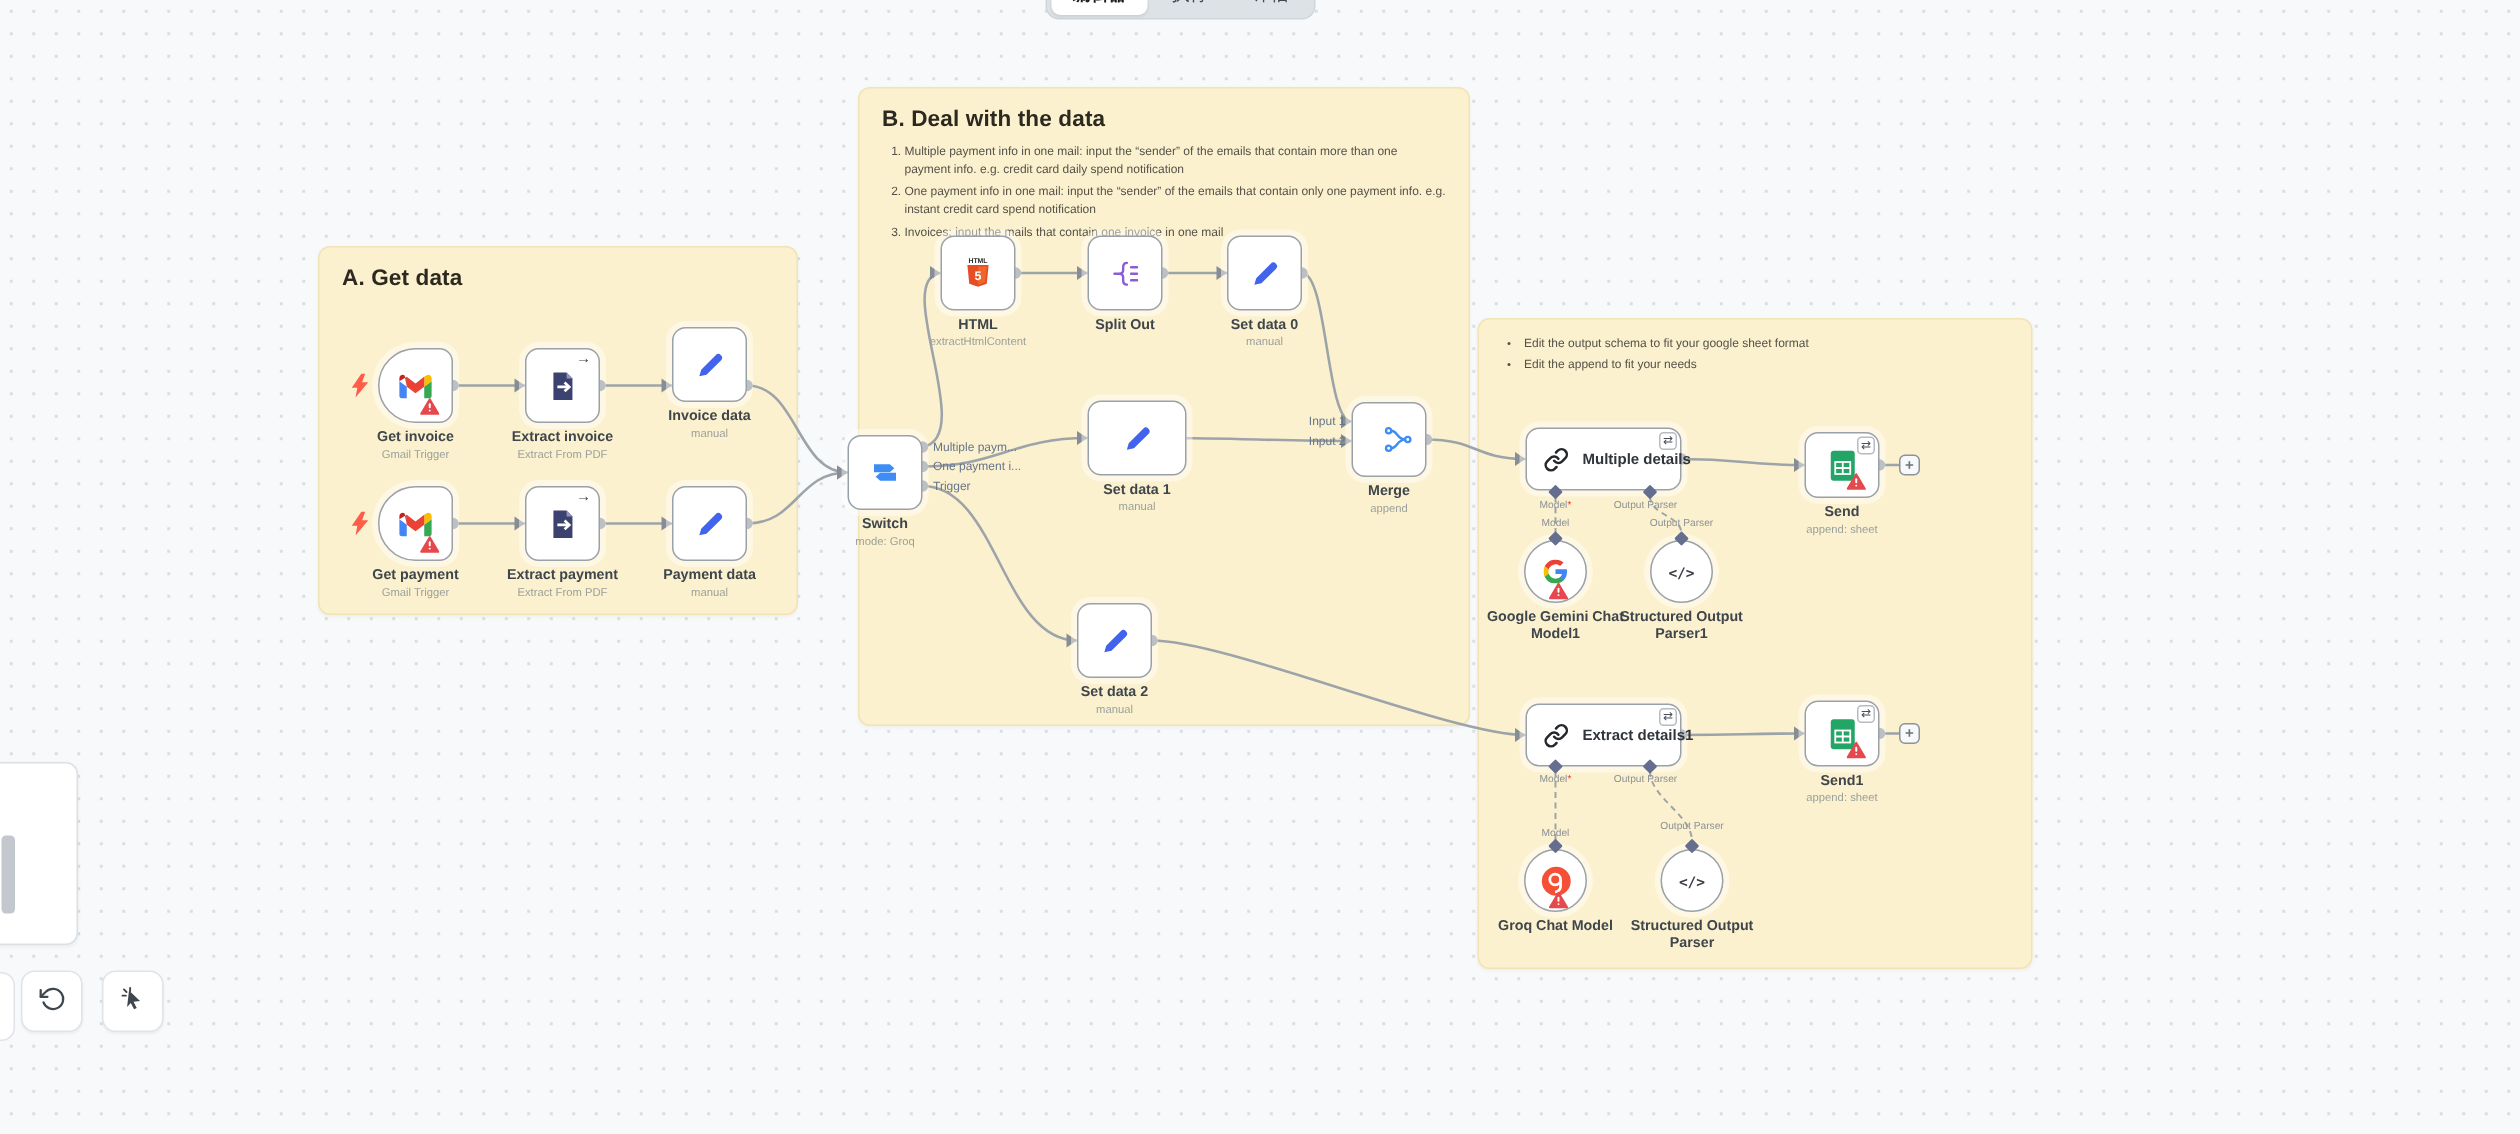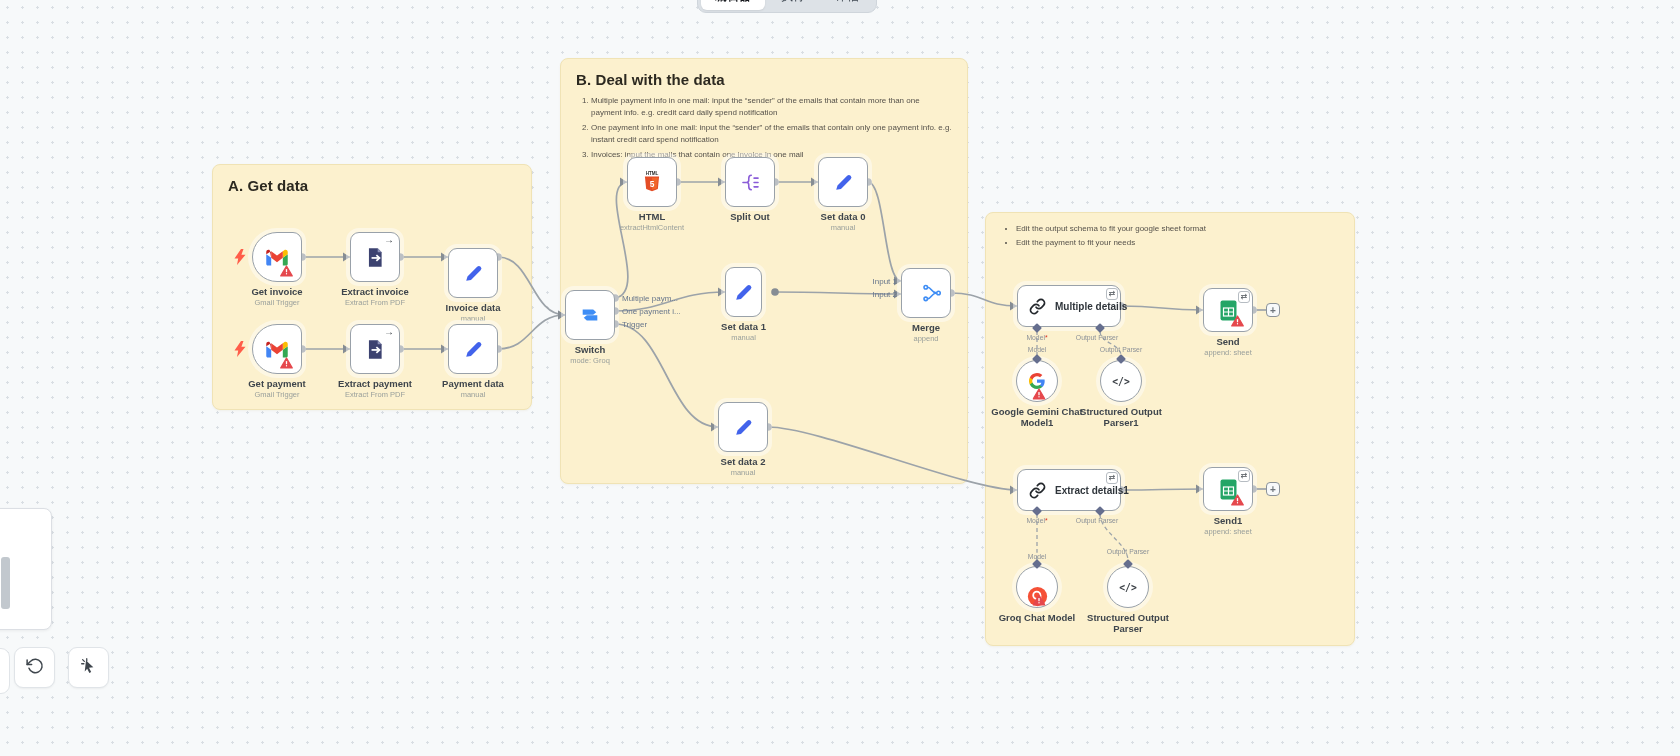--- a/index.html
+++ b/index.html
@@ -72,32 +72,32 @@
   .exec-caret{width:40px;display:flex;align-items:center;justify-content:center;}
 </style>
 </head>
 <body>
 
 <div class="stage">
   <div id="stickies">
       <div class="sticky" style="left: 212px; top: 164px; width: 320px; height: 246px;">
         <h2>A. Get data</h2>
       </div>
-      <div class="sticky" style="left: 560px; top: 58px; width: 408px; height: 426px;">
+      <div class="sticky" style="left: 572px; top: 58px; width: 408px; height: 426px;">
         <h2>B. Deal with the data</h2>
         <ol>
           <li>Multiple payment info in one mail: input the “sender” of the emails that contain more than one payment info. e.g. credit card daily spend notification</li>
           <li>One payment info in one mail: input the “sender” of the emails that contain only one payment info. e.g. instant credit card spend notification</li>
           <li>Invoices: input the mails that contain one invoice in one mail</li>
         </ol>
       </div>
       <div class="sticky" style="left: 985px; top: 212px; width: 370px; height: 434px;">
         <ul>
           <li>Edit the output schema to fit your google sheet format</li>
-          <li>Edit the payment to fit your needs</li>
+          <li>Edit the append to fit your needs</li>
         </ul>
       </div>
     </div>
   <svg class="edges" id="edgeSvg" width="1680" height="756">
       <path stroke-width="1.7" d="M302,257 L350,257" fill="none" stroke="#9CA3A9" class="wire"></path>
       <circle cx="302" cy="257" r="3.8" fill="#868D94"></circle>
       <polygon points="343,252.4 350,257 343,261.6" fill="#868D94"></polygon>
       <path stroke-width="1.7" d="M400,257 L448,257" fill="none" stroke="#9CA3A9" class="wire"></path>
       <circle cx="400" cy="257" r="3.8" fill="#868D94"></circle>
       <polygon points="441,252.4 448,257 441,261.6" fill="#868D94"></polygon>
@@ -180,21 +180,21 @@
             <path fill="#8E93B8" d="M14.5 1.5L19 6h-4.5z"></path>
             <path d="M7.5 12.5h8" stroke="#fff" stroke-width="2"></path>
             <path d="M13 9.2l3.6 3.3-3.6 3.3" fill="none" stroke="#fff" stroke-width="2"></path>
           </svg></span>
         <div class="labels">
           <div class="nname">Extract invoice</div>
           <div class="nsub">Extract From PDF</div>
         </div>
         <span class="abadge">→</span>
       </div>
-      <div class="node " style="left: 448px; top: 248px; width: 50px; height: 50px;">
+      <div class="node " style="left: 448px; top: 218px; width: 50px; height: 50px;">
         <span style="line-height: 0;"><svg width="19" height="19" viewBox="0 0 24 24">
             <path fill="#4263EB" d="M2.8 21.2l1.6-5.5L16.6 3.5a3.1 3.1 0 0 1 4.4 4.4L8.8 20.1l-6 1.1z"></path>
           </svg></span>
         <div class="labels">
           <div class="nname">Invoice data</div>
           <div class="nsub">manual</div>
         </div>
       </div>
       <div class="node trigger" style="left: 252px; top: 324px; width: 50px; height: 50px;">
         <span style="line-height: 0;"><svg width="22" height="17" viewBox="0 0 24 19">
@@ -270,21 +270,21 @@
       <div class="node " style="left: 565px; top: 290px; width: 50px; height: 50px;">
         <span style="line-height: 0;"><svg width="22" height="22" viewBox="0 0 24 24">
             <path fill="#3E8DF5" d="M4 6h11.5l3.3 2.9-3.3 2.9H4z"></path>
             <path fill="#3E8DF5" d="M20 12.2H8.5l-3.3 2.9 3.3 2.9H20z"></path>
           </svg></span>
         <div class="labels">
           <div class="nname">Switch</div>
           <div class="nsub">mode: Groq</div>
         </div>
       </div>
-      <div class="node " style="left: 725px; top: 267px; width: 37px; height: 50px;">
+      <div class="node " style="left: 725px; top: 267px; width: 66px; height: 50px;">
         <span style="line-height: 0;"><svg width="19" height="19" viewBox="0 0 24 24">
             <path fill="#4263EB" d="M2.8 21.2l1.6-5.5L16.6 3.5a3.1 3.1 0 0 1 4.4 4.4L8.8 20.1l-6 1.1z"></path>
           </svg></span>
         <div class="labels">
           <div class="nname">Set data 1</div>
           <div class="nsub">manual</div>
         </div>
       </div>
       <div class="node " style="left: 901px; top: 268px; width: 50px; height: 50px; padding-left: 11px;">
         <span style="line-height: 0;"><svg width="20" height="20" viewBox="0 0 24 24" fill="none" stroke="#3E8DF5" stroke-width="1.9">
@@ -376,21 +376,21 @@
           <div class="nname">Send1</div>
           <div class="nsub">append: sheet</div>
         </div>
         <span class="warn"><svg width="13" height="12" viewBox="0 0 14 13">
             <path d="M7 1.2 L13.2 11.8 H0.8 Z" fill="#E5484D" stroke="#E5484D" stroke-width="1.4" stroke-linejoin="round"></path>
             <rect x="6.3" y="4.2" width="1.4" height="3.6" rx="0.6" fill="#fff"></rect>
             <rect x="6.3" y="8.8" width="1.4" height="1.4" rx="0.6" fill="#fff"></rect>
           </svg></span>
         <span class="badge">⇄</span>
       </div>
-      <div class="node circle" style="left: 1016px; top: 566px; width: 42px; height: 42px; align-items: flex-end;">
+      <div class="node circle" style="left: 1016px; top: 566px; width: 42px; height: 42px;">
         <span style="line-height: 0;"><svg width="21" height="21" viewBox="0 0 24 24">
             <circle cx="12" cy="12" r="11" fill="#F55036"></circle>
             <circle cx="11.2" cy="10.6" r="4.1" fill="none" stroke="#fff" stroke-width="2.1"></circle>
             <path d="M15.3 10.6v5.4a4.1 4.1 0 0 1-4.1 4.1" fill="none" stroke="#fff" stroke-width="2.1"></path>
           </svg></span>
         <div class="labels">
           <div class="nname">Groq Chat Model</div>
         </div>
         <span class="warn"><svg width="13" height="12" viewBox="0 0 14 13">
             <path d="M7 1.2 L13.2 11.8 H0.8 Z" fill="#E5484D" stroke="#E5484D" stroke-width="1.4" stroke-linejoin="round"></path>

